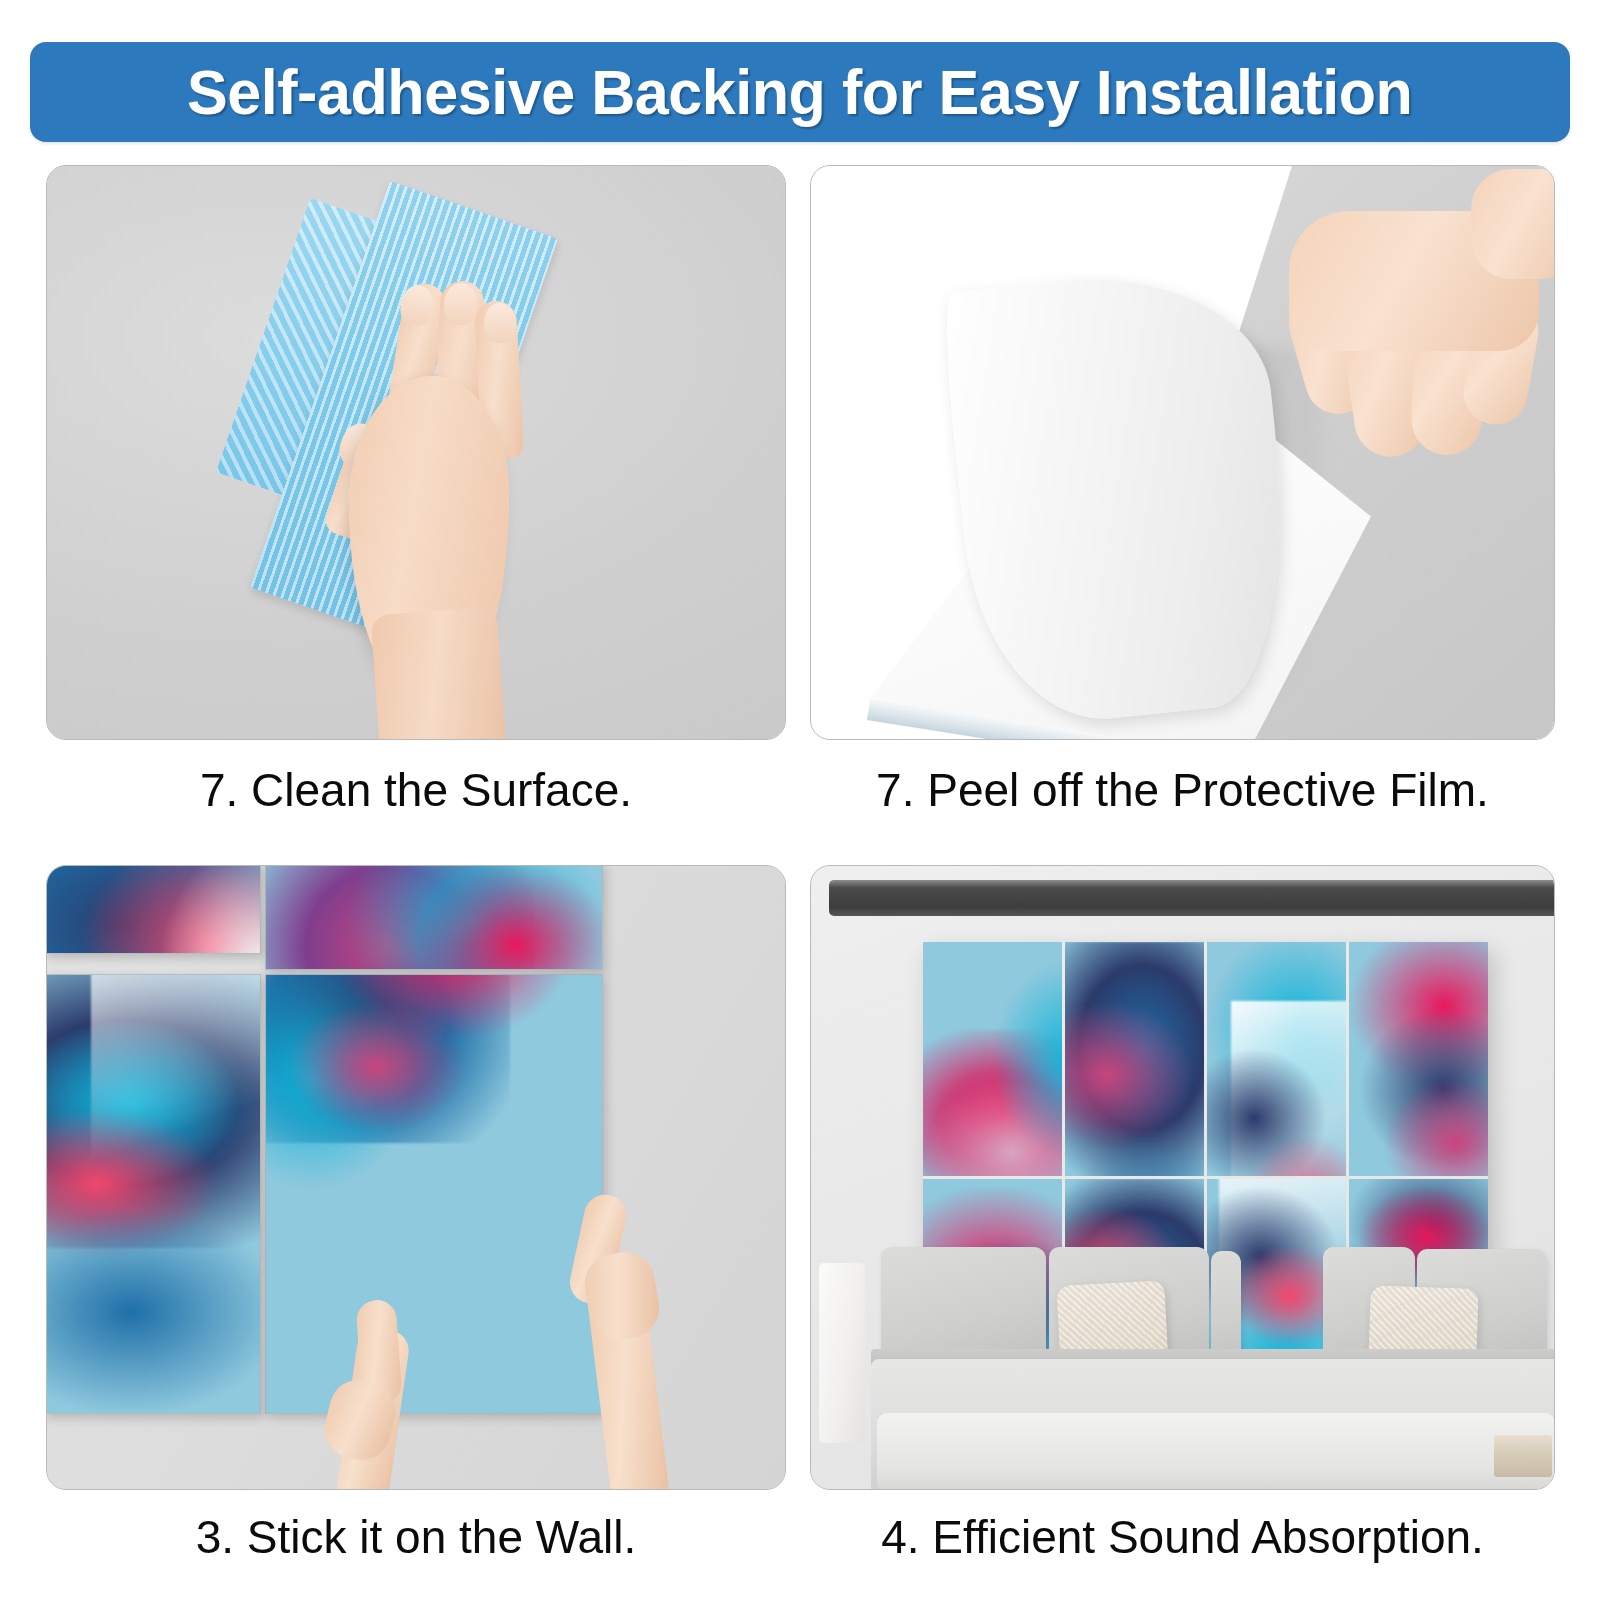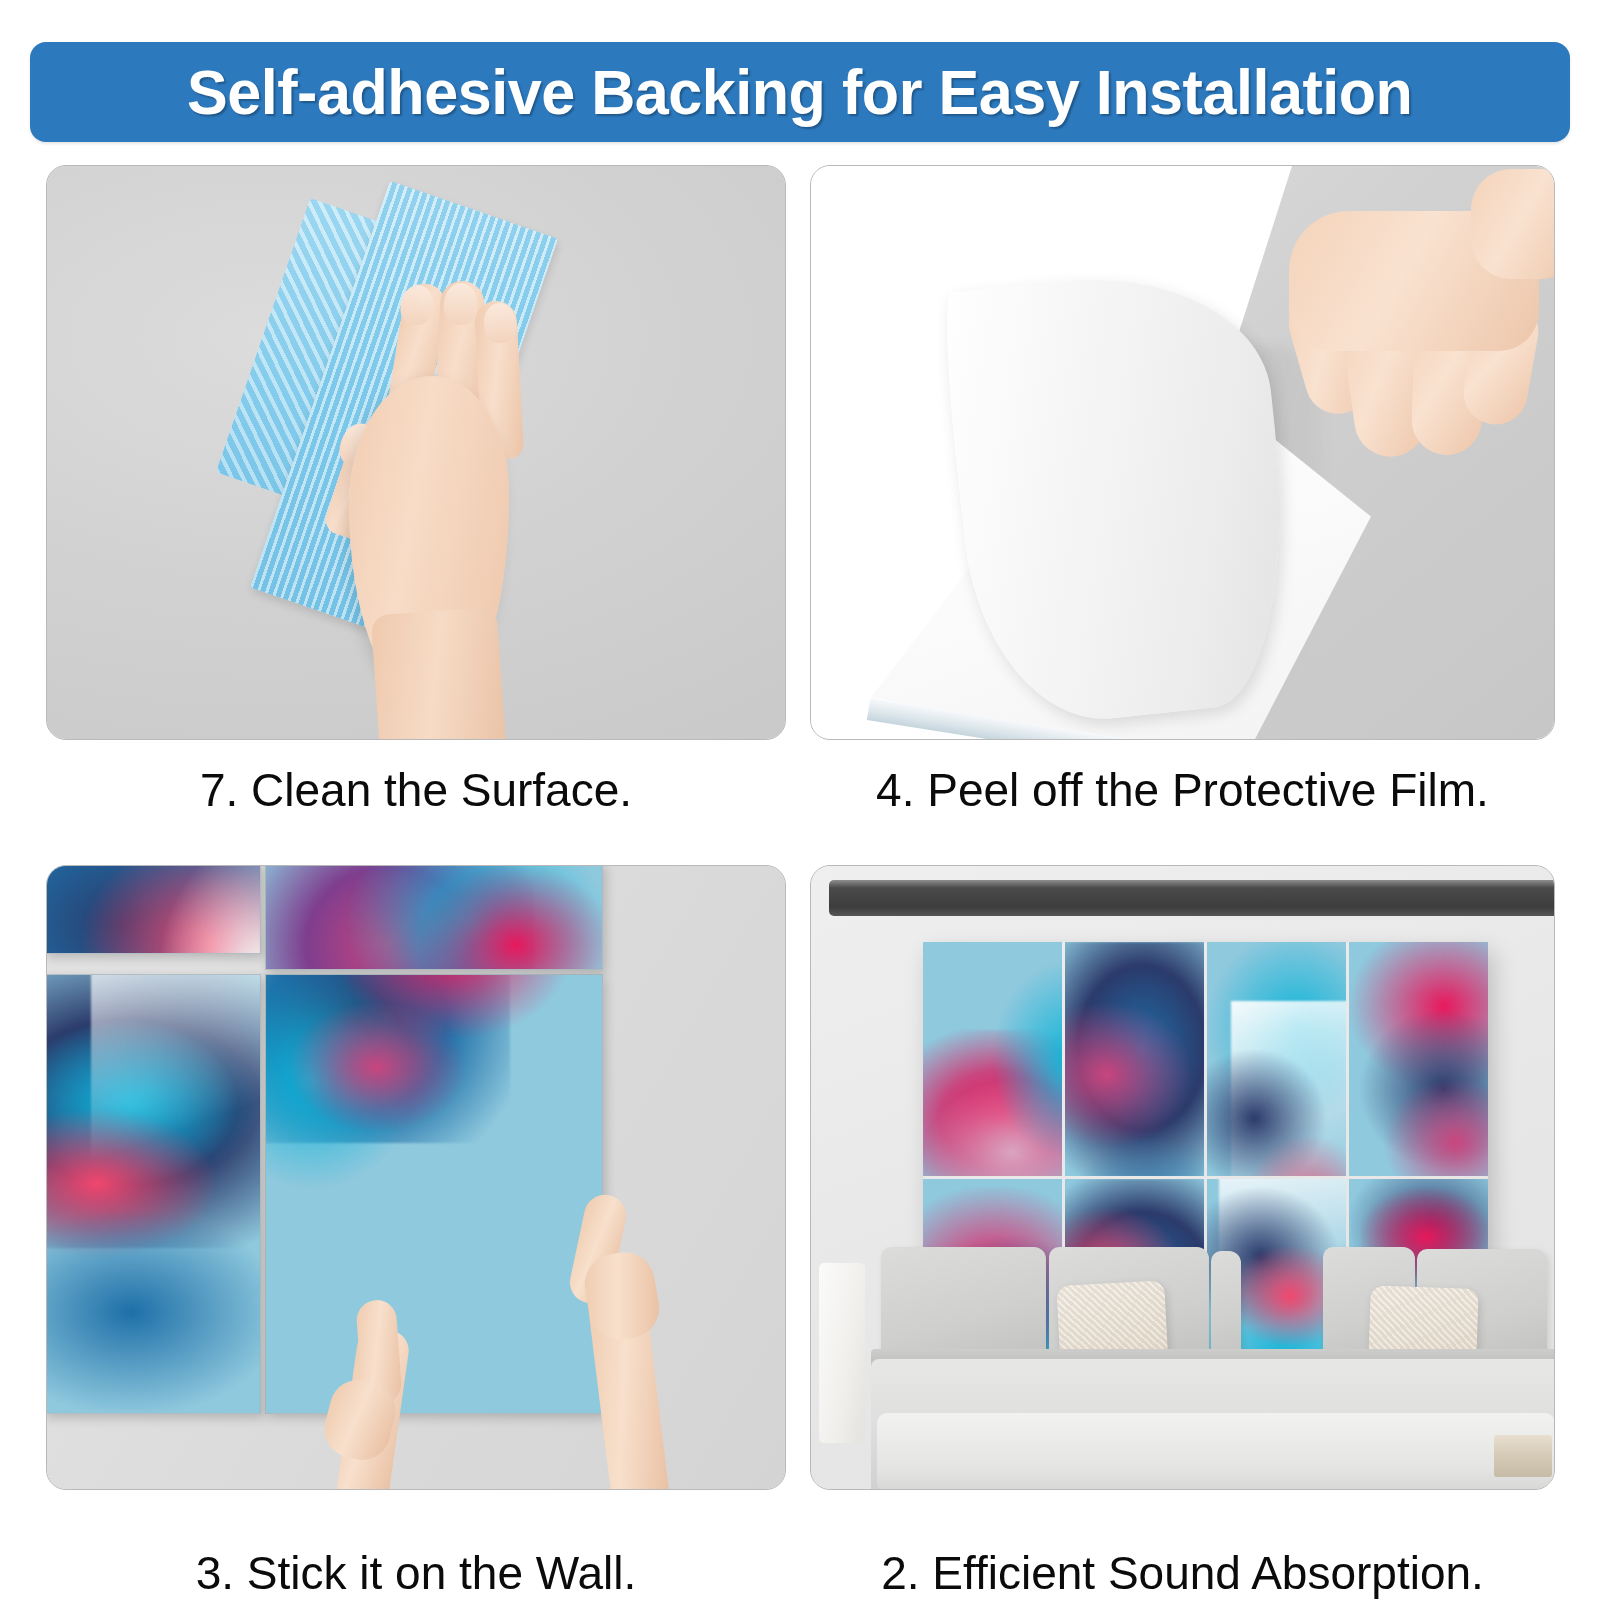--- a/index.html
+++ b/index.html
@@ -76,21 +76,21 @@
   #step2 { left: 810px; top: 5px;   width: 745px; }
   #step3 { left: 46px;  top: 705px; width: 740px; }
   #step4 { left: 810px; top: 705px; width: 745px; }
 
   #step1 .step-photo, #step2 .step-photo { width: 740px; height: 575px; }
   #step2 .step-photo { width: 745px; }
   #step3 .step-photo, #step4 .step-photo { width: 740px; height: 625px; }
   #step4 .step-photo { width: 745px; }
 
   #step1 .step-caption, #step2 .step-caption { top: 598px; }
-  #step3 .step-caption, #step4 .step-caption { top: 645px; margin-top: 36px; }
+  #step3 .step-caption, #step4 .step-caption { top: 645px; }
 
   
   .p1-bg {
     position: absolute; inset: 0;
     background:
       radial-gradient(ellipse 120% 90% at 30% 30%, #dcdcdc 0%, #d0d0d0 55%, #c9c9c9 100%);
   }
   .p1-cloth {
     position: absolute;
     left: 268px; top: 32px;
@@ -351,21 +351,21 @@
 
       <div class="p2-hand">
         <div class="p2-knuckle" style="left:26px;  top:108px; width:66px;  height:126px; transform:rotate(-16deg);"></div>
         <div class="p2-knuckle" style="left:78px;  top:126px; width:72px;  height:150px; transform:rotate(-8deg);"></div>
         <div class="p2-knuckle" style="left:142px; top:128px; width:70px;  height:146px; transform:rotate(2deg);"></div>
         <div class="p2-knuckle" style="left:198px; top:118px; width:64px;  height:126px; transform:rotate(10deg);"></div>
         <div class="p2-knuckle" style="left:18px;  top:30px;  width:250px; height:140px; border-radius:60px 70px 40px 40px;"></div>
         <div class="p2-knuckle" style="left:200px; top:-12px; width:110px; height:110px; border-radius:40px;"></div>
       </div>
     </div>
-    <div class="step-caption">4. Peel off the Protective Film.</div>
+    <div class="step-caption">7. Peel off the Protective Film.</div>
   </div>
 
   <div class="step" id="step3">
     <div class="step-photo">
       <div class="p3-bg"></div>
 
       <div class="p3-tiles">
 
         <div class="p3-tile" style="left:0px;   top:0px;   width:218px; height:92px;">
           <div class="art" style="inset:0; width:560px; height:560px; left:0; top:0;">
@@ -516,16 +516,16 @@
         <div class="pillow" style="left:188px; width:108px; height:108px; transform:rotate(-3deg);"></div>
         <div class="pillow" style="left:498px; width:108px; height:104px; transform:rotate(2deg);"></div>
 
         <div class="sofa-rail"></div>
         <div class="sofa-base"></div>
         <div class="sofa-seat"></div>
       </div>
 
       <div class="p4-books"></div>
     </div>
-    <div class="step-caption">2. Efficient Sound Absorption.</div>
+    <div class="step-caption">4. Efficient Sound Absorption.</div>
   </div>
 
 </div>
 
 </body></html>

